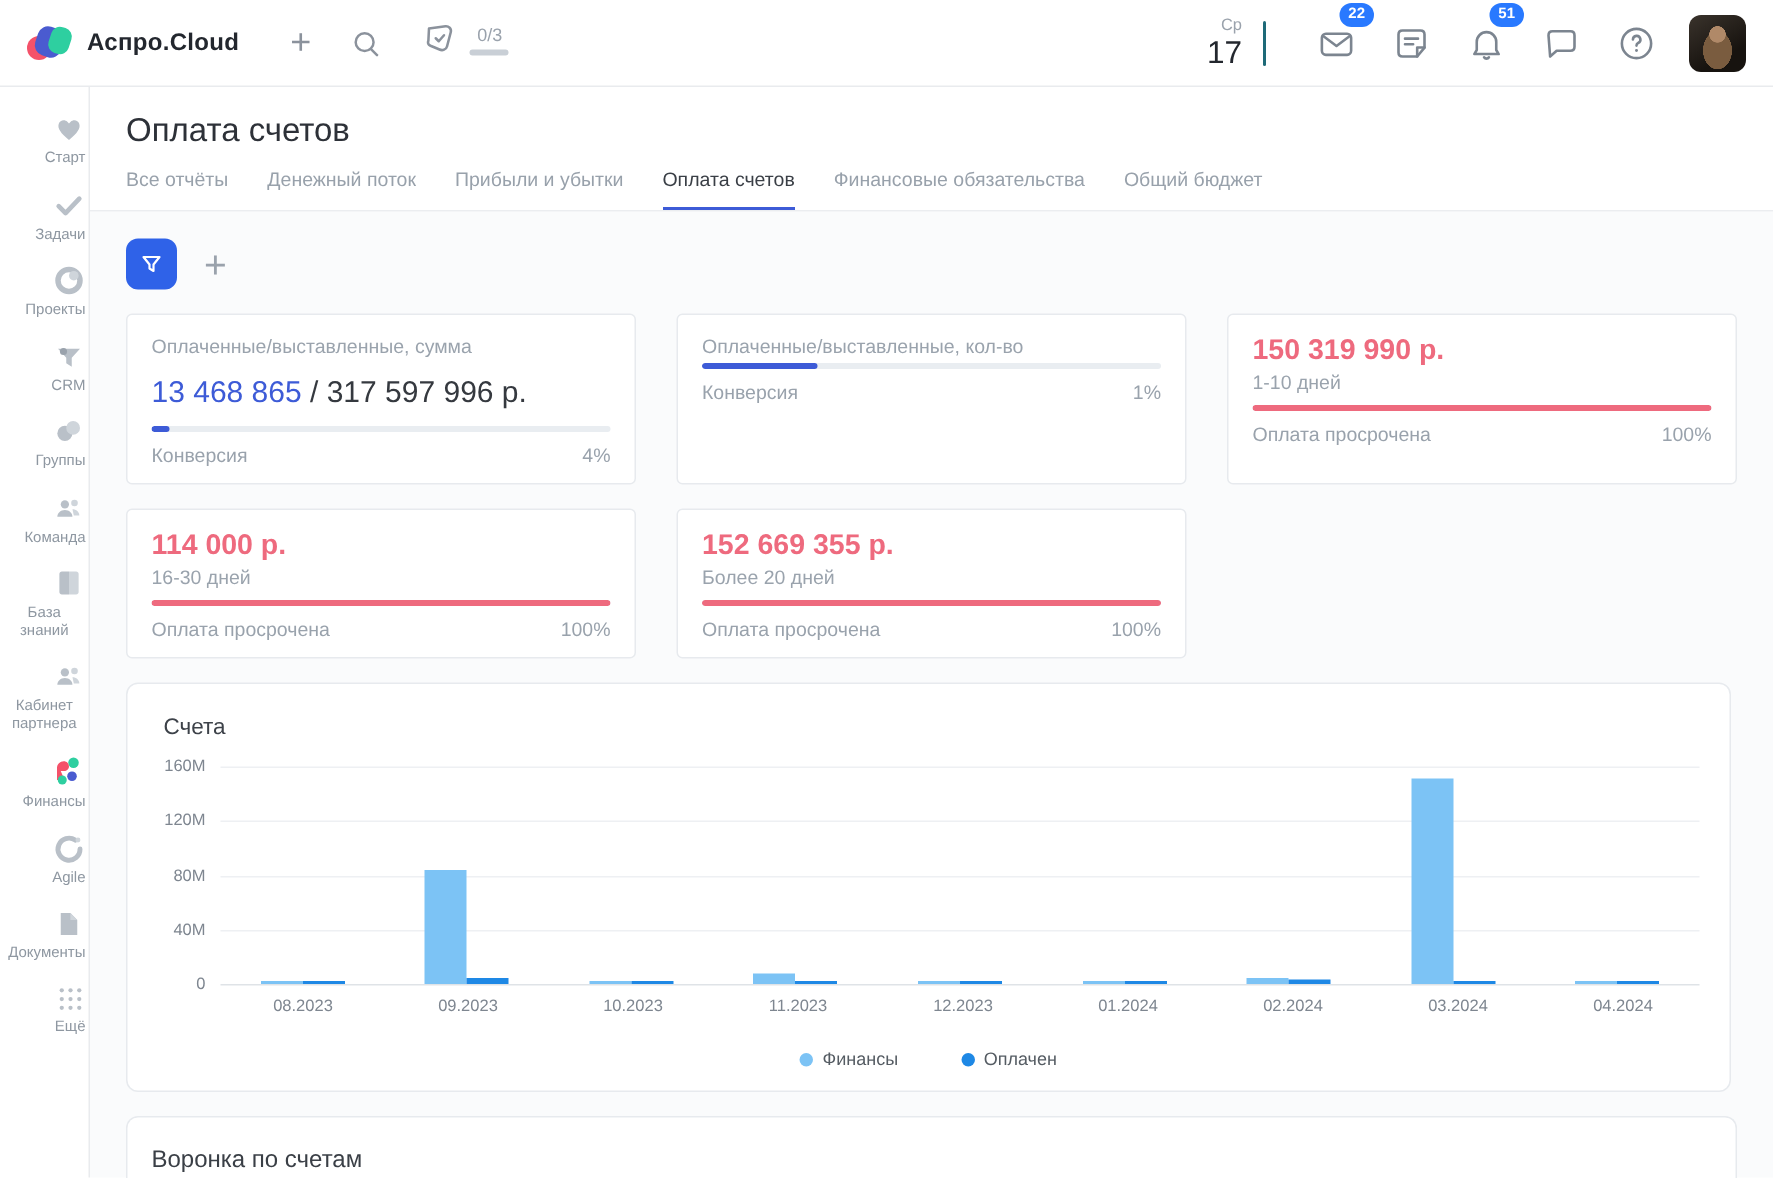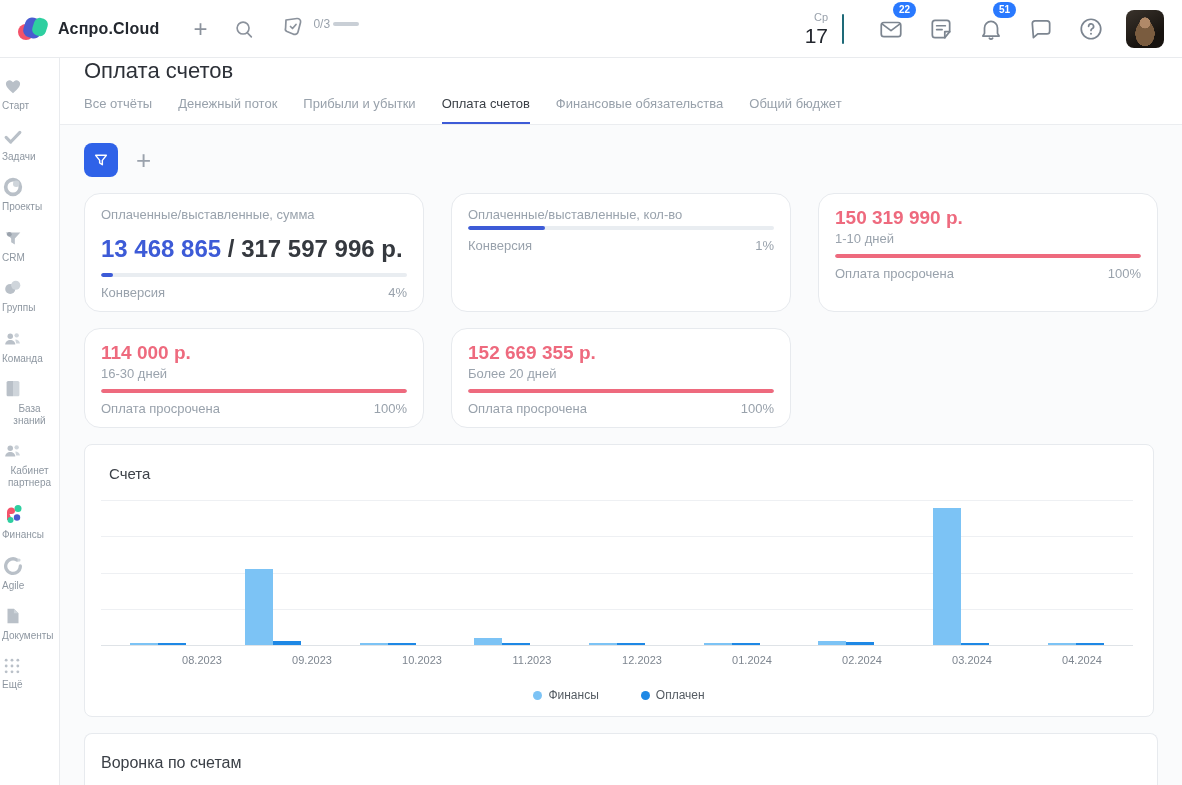--- a/index.html
+++ b/index.html
@@ -12,63 +12,63 @@
   .logo-wrap { display:flex; align-items:center; gap:10px; }
   .logo-mark { width:30px; height:26px; position:relative; }
   .logo-mark i { position:absolute; border-radius:50%; }
   .logo-mark .p1 { width:16px; height:16px; background:#f4526a; left:0; top:8px; }
   .logo-mark .p2 { width:18px; height:20px; background:#4a5bd0; left:6px; top:2px; border-radius:7px; transform:rotate(18deg); }
   .logo-mark .p3 { width:14px; height:18px; background:#2ecfa0; left:15px; top:2px; border-radius:6px; transform:rotate(18deg); }
   .app-name { font-size:16px; font-weight:700; color:#23272e; letter-spacing:.2px; }
   .tb-plus { font-size:24px; color:#8b929c; margin-left:34px; cursor:pointer; line-height:1; }
   .tb-ico { margin-left:26px; display:flex; align-items:center; cursor:pointer; }
   .goal-widget { display:flex; align-items:flex-start; margin-left:26px; gap:8px; cursor:pointer; }
-  .goal-col { display:flex; flex-direction:row; align-items:center; gap:3px; padding-top:2px; }
+  .goal-col { display:flex; flex-direction:column; align-items:center; gap:3px; padding-top:2px; }
   .goal-text { font-size:12px; color:#9aa2ac; }
   .goal-bar { width:26px; height:4px; border-radius:2px; background:#c9cfd6; }
   .tb-spacer { flex:1; }
   .date-widget { display:flex; flex-direction:column; align-items:flex-end; line-height:1; margin-right:14px; cursor:pointer; }
   .date-weekday { font-size:11px; color:#9aa2ac; margin-bottom:2px; }
   .date-day { font-size:21px; font-weight:500; color:#23272e; }
   .teal-divider { width:2px; height:30px; background:#1e6a78; border-radius:1px; margin-right:10px; }
   .tb-right { display:flex; }
   .tb-btn { position:relative; margin-left:24px; cursor:pointer; display:flex; align-items:center; }
   .badge { position:absolute; top:-8px; right:-12px; background:#2979ff; color:#fff; font-size:10px;
     font-weight:700; border-radius:9px; padding:2px 6px; line-height:1.2; }
   .avatar { width:38px; height:38px; border-radius:8px; margin-left:22px; cursor:pointer;
     background:
       radial-gradient(circle at 50% 34%, #b08968 0 17%, transparent 18%),
       radial-gradient(ellipse 42% 55% at 50% 62%, #7a5c3f 0 60%, transparent 61%),
       linear-gradient(150deg,#3a332c,#17130f 70%); }
 
   
   .sidebar { position:fixed; top:58px; left:0; bottom:0; width:60px; background:#fff;
     border-right:1px solid #e9ebee; padding-top:10px; display:flex; flex-direction:column; align-items:center; z-index:10; }
-  .side-item { width:100%; display:flex; flex-direction:column; align-items:flex-start; gap:3px;
+  .side-item { width:100%; display:flex; flex-direction:column; align-items:flex-end; gap:3px;
     padding:7px 2px; cursor:pointer; }
   .side-item .lbl { font-size:10px; color:#8e97a1; text-align:center; line-height:1.15; }
   .side-item svg { display:block; }
 
   
-  .main { position:absolute; top:42px; left:60px; width:1122px; bottom:0; background:#fafbfc; }
+  .main { position:absolute; top:58px; left:60px; width:1122px; bottom:0; background:#fafbfc; }
   .page-head { background:#fff; padding:16px 24px 0 24px; border-bottom:1px solid #ebedf0; }
   .page-title { font-size:22px; font-weight:500; color:#2d3138; margin-bottom:12px; }
   .tabs { display:flex; gap:26px; }
   .tab { font-size:13px; color:#98a1ab; padding-bottom:11px; cursor:pointer; border-bottom:2px solid transparent; }
   .tab.active { color:#3a3f46; border-bottom-color:#3d5bd7; }
 
   .filter-row { display:flex; align-items:center; gap:18px; padding:18px 24px 0 24px; }
   .filter-btn { width:34px; height:34px; border-radius:8px; background:#2f62e8; display:flex;
     align-items:center; justify-content:center; cursor:pointer; border:none; }
   .add-widget { font-size:26px; color:#9aa2ac; cursor:pointer; line-height:1; }
 
   .cards { display:grid; grid-template-columns:repeat(3,1fr); gap:16px 27px; margin:16px 24px 0 24px; }
-  .card { background:#fff; border:1px solid #e7eaee; border-radius:16px; padding:13px 16px 11px 16px; }
+  .card { background:#fff; border:1px solid #e7eaee; border-radius:4px; padding:13px 16px 11px 16px; }
   .card .c-label { font-size:13px; color:#9aa3ad; margin-bottom:4px; }
-  .card .c-val { font-size:24px; font-weight:700; margin-bottom:10px; white-space:nowrap;margin-top:13px; }
+  .card .c-val { font-size:20px; font-weight:400; margin-bottom:10px; white-space:nowrap;margin-top:13px; }
   .card .c-val .v1 { color:#3d5bd7; }
   .card .c-val .v2 { color:#35393f; }
   .card .c-amount { font-size:19px; font-weight:600; color:#ee6a7e; margin-bottom:2px; }
   .card .c-sub { font-size:13px; color:#9aa3ad; margin-bottom:8px; }
   .c-track { height:4px; border-radius:2px; background:#e9edf1; overflow:hidden; }
   .c-fill { height:100%; border-radius:2px; }
   .c-foot { display:flex; justify-content:space-between; margin-top:8px; font-size:13px; color:#99a2ac; }
 
   
   .chart-card { margin:16px 28px 0 24px; background:#fff; border:1px solid #e7eaee; border-radius:8px; padding:16px 16px 14px 16px; }
@@ -366,20 +366,27 @@
         <div class="c-foot">
           <span>Оплата просрочена</span>
           <span>100%</span>
         </div>
       </div>
     </div>
 
   <section class="chart-card">
     <div class="chart-title">Счета</div>
     <div class="chart-zone">
+      <div class="yaxis" id="yaxis">
+          <span style="top: 0%;">160M</span>
+          <span style="top: 25%;">120M</span>
+          <span style="top: 50%;">80M</span>
+          <span style="top: 75%;">40M</span>
+          <span style="top: 100%;">0</span>
+        </div>
       <div class="plot" id="plot">
           <div class="gridline" style="top: 0%;"></div>
           <div class="gridline" style="top: 25%;"></div>
           <div class="gridline" style="top: 50%;"></div>
           <div class="gridline" style="top: 75%;"></div>
           <div class="gridline base" style="top: 100%;"></div>
           <div class="bars-row">
             <div class="bar-group">
               <div class="bar" style="background: rgb(124, 195, 245); height: 2px;"></div>
               <div class="bar" style="background: rgb(30, 136, 229); height: 2px;"></div>

